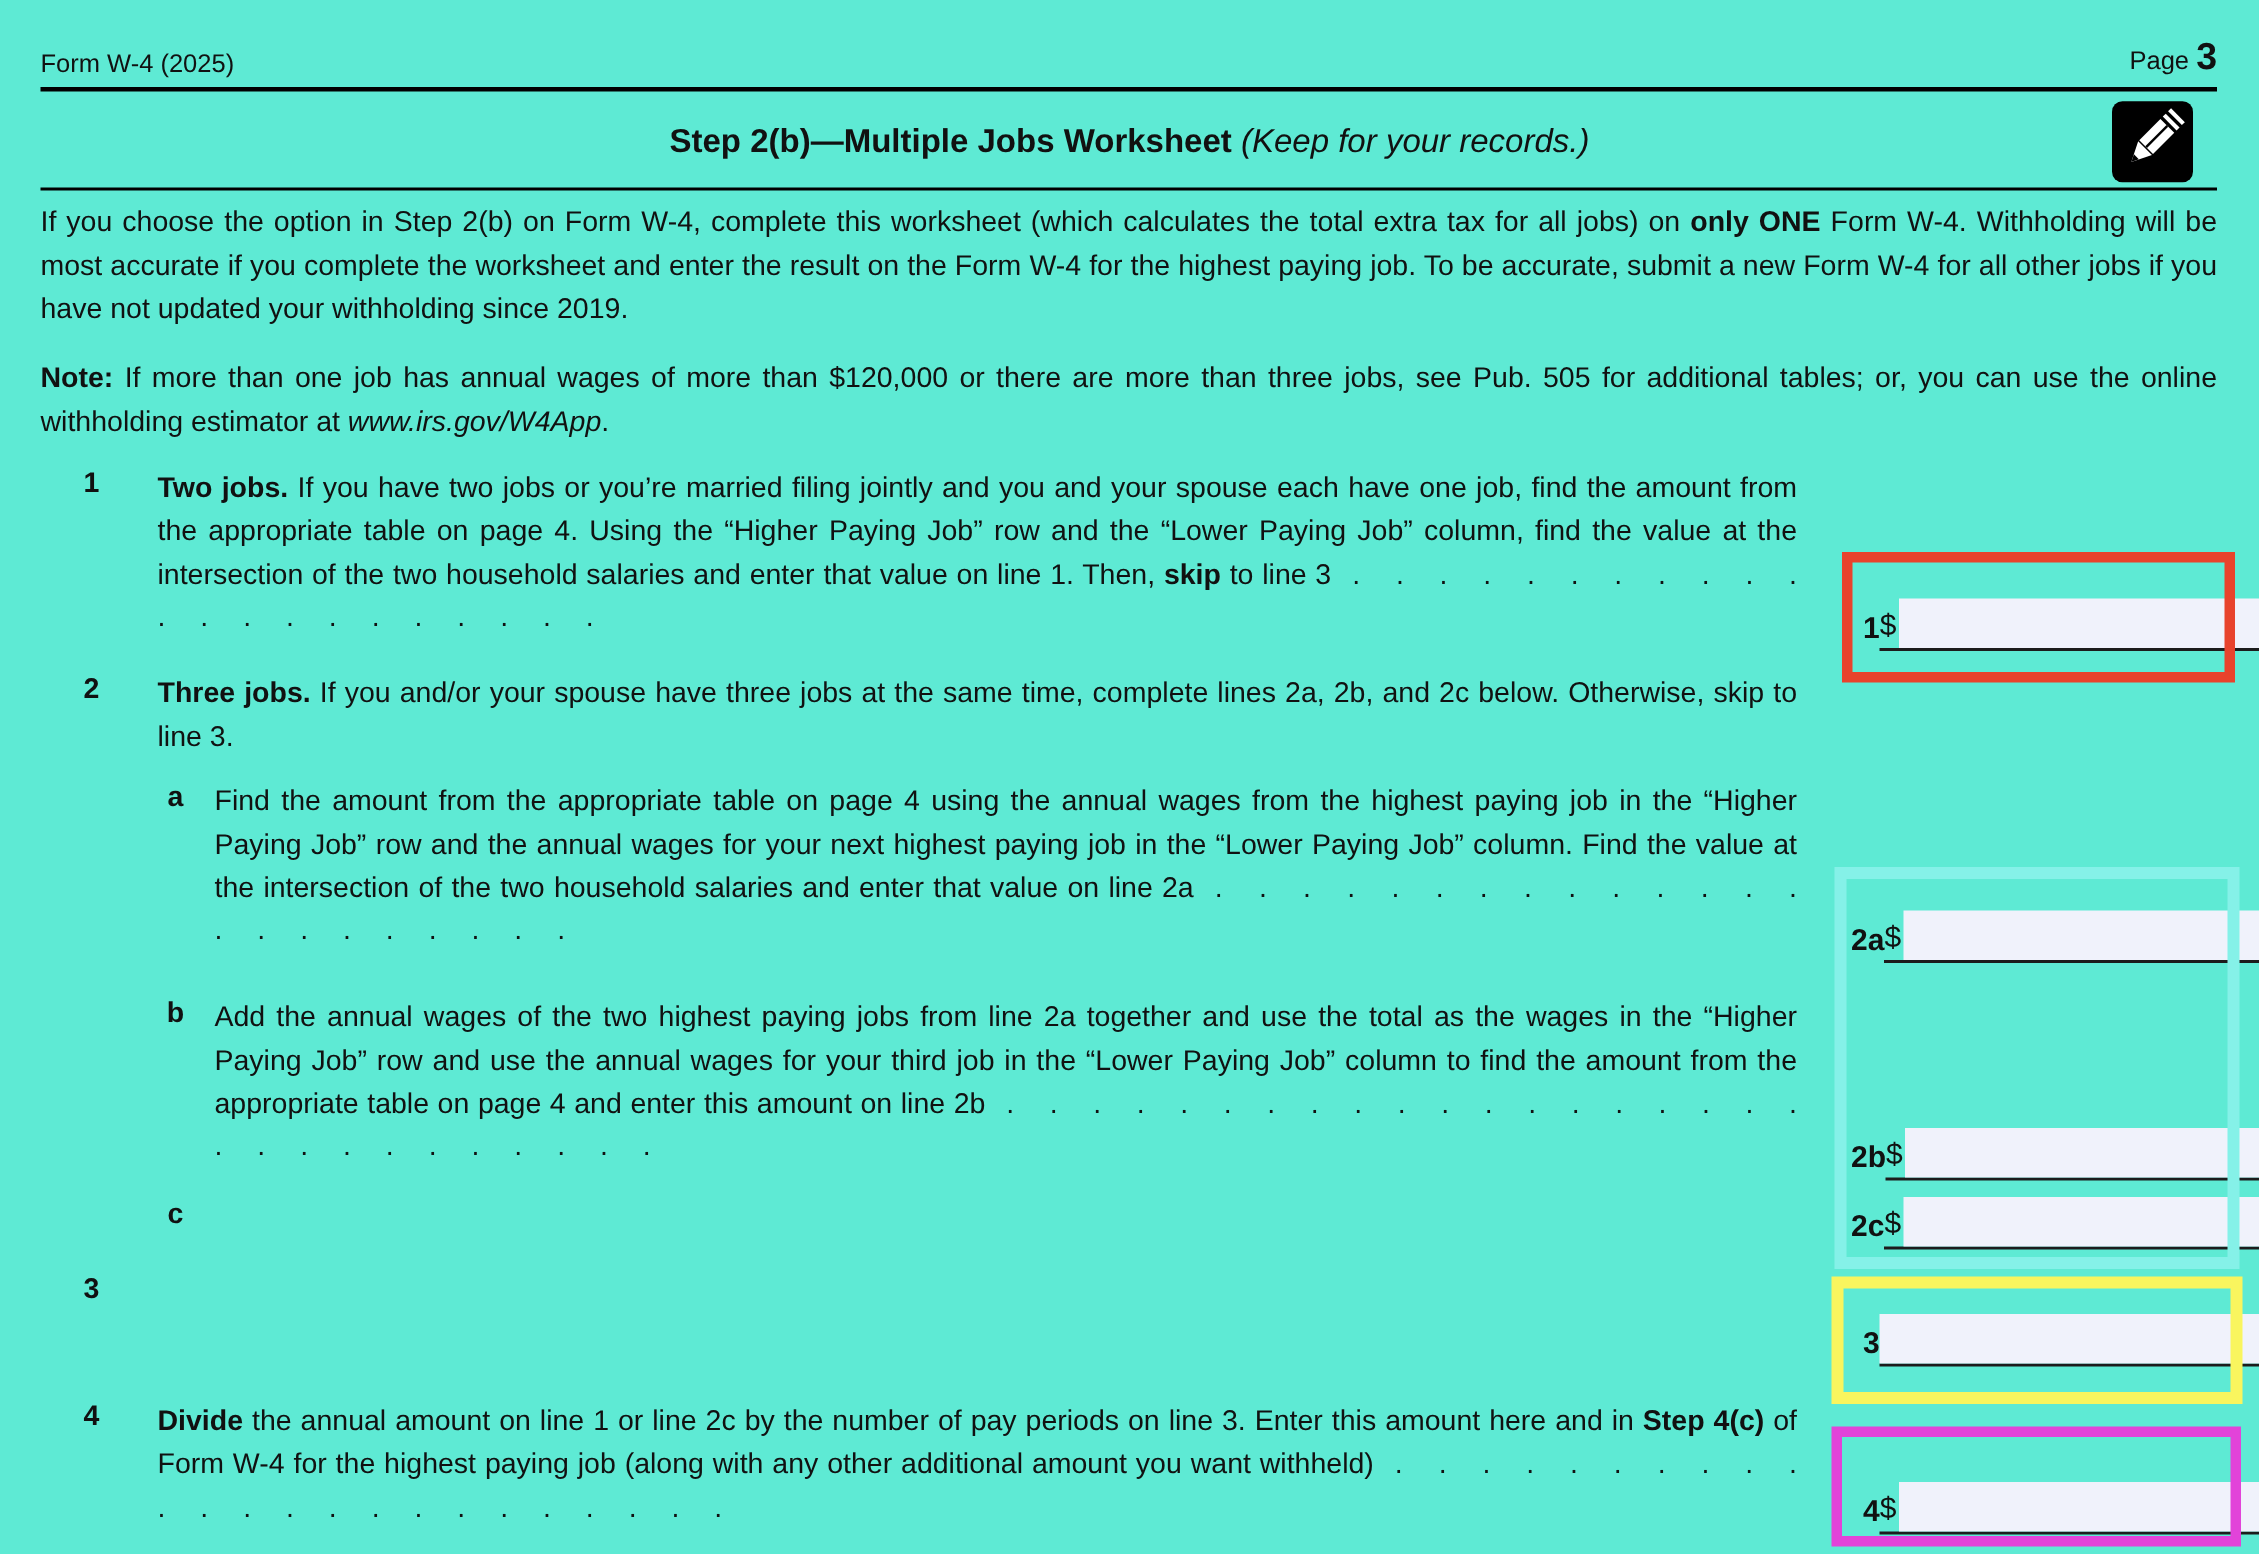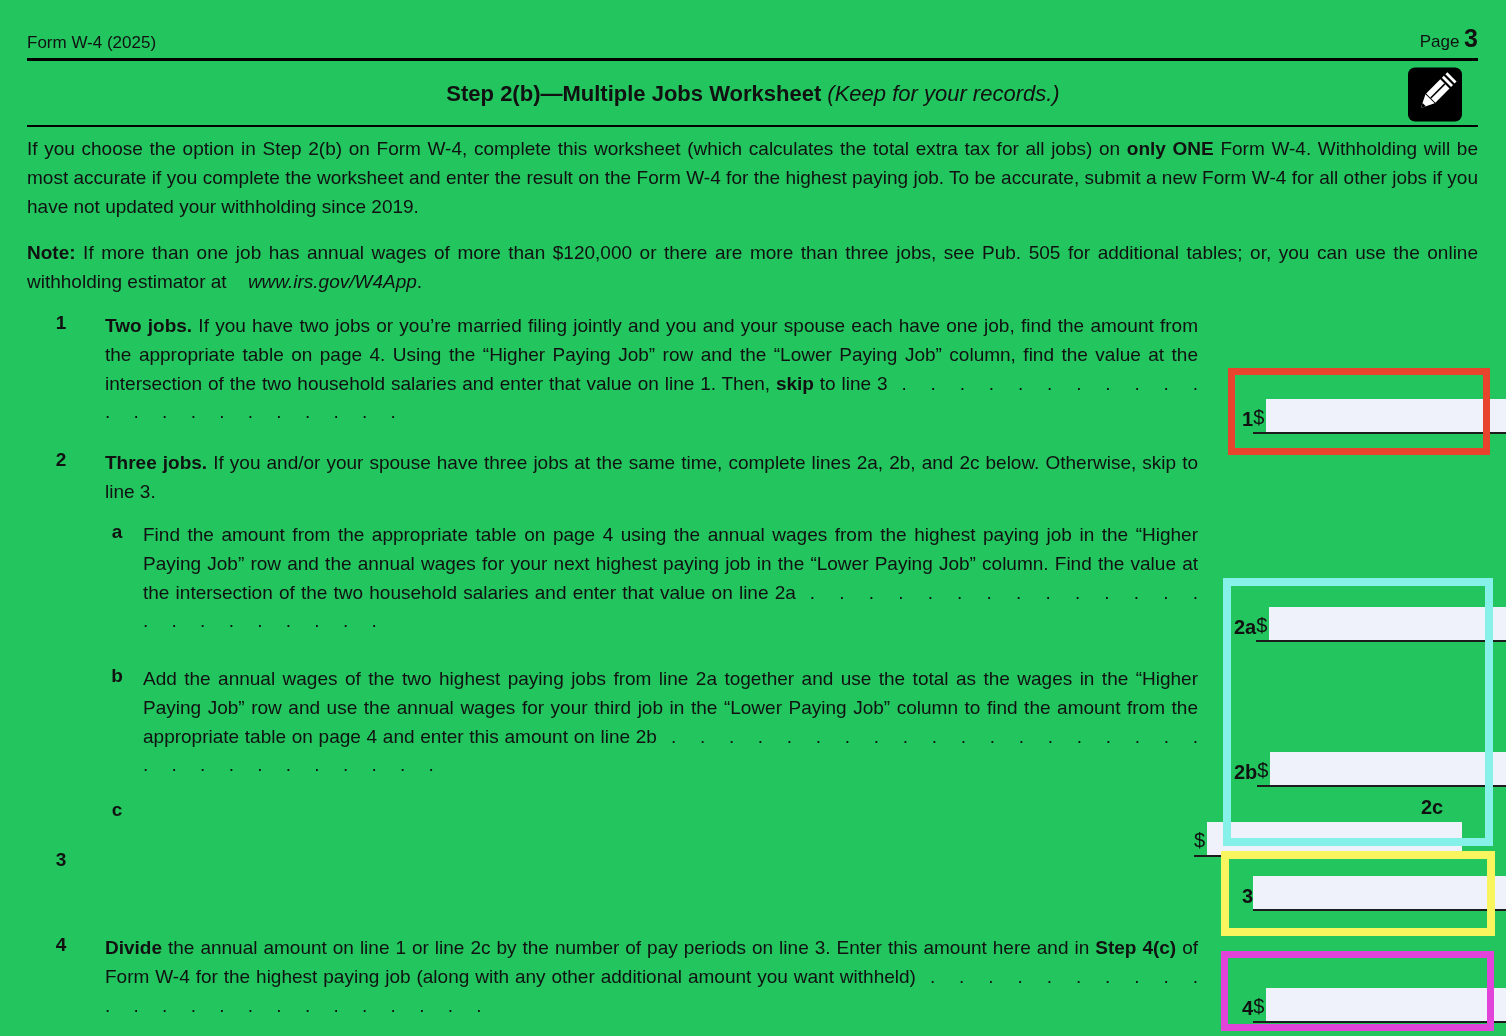--- a/index.html
+++ b/index.html
@@ -1,21 +1,21 @@
 <!DOCTYPE html>
 <html><head>
 <meta charset="utf-8">
 <style>
   * { margin: 0; padding: 0; box-sizing: border-box; }
   html, body { background: #fff; }
   #page {
     position: relative;
     width: 1506px;
     height: 1036px;
-    background: #22c55e;
+    background: #5eead4;
     font-family: "Liberation Sans", sans-serif;
     color: #111;
     overflow: hidden;
   }
   .abs { position: absolute; }
 
   
   .form-id { left: 27px; top: 33px; font-size: 17px; }
   .page-label { right: 28px; top: 24px; font-size: 17px; }
   .page-label .pnum { font-size: 25px; font-weight: bold; }
@@ -28,21 +28,21 @@
 
   
   .para {
     left: 27px; width: 1451px;
     font-size: 19px; line-height: 28.8px;
     text-align: justify;
   }
   .intro { top: 135px; }
   .note  { top: 239px; }
   b { font-weight: bold; }
-  .it { font-style: italic; margin-left: 16px; }
+  .it { font-style: italic; }
 
   
   .item-num {
     position: absolute; left: 48px; width: 26px;
     font-size: 19px; font-weight: bold; text-align: center;
   }
   .item-letter {
     position: absolute; left: 104px; width: 26px;
     font-size: 19px; font-weight: bold; text-align: center;
   }
@@ -83,21 +83,21 @@
   
   .hl { position: absolute; pointer-events: none; background: transparent; }
   .hl-1 { left: 1228px; top: 368px; width: 262px; height: 87px;  border: 7px solid #e8432c; }
   .hl-2 { left: 1223px; top: 578px; width: 270px; height: 268px; border: 8px solid #85f1e8; }
   .hl-3 { left: 1221px; top: 851px; width: 274px; height: 85px;  border: 8px solid #f9f55e; }
   .hl-4 { left: 1221px; top: 951px; width: 273px; height: 80px;  border: 7px solid #e243d9; }
 
   .row-1  { left: 1242px; top: 397px; width: 220px; }
   .row-2a { left: 1234px; top: 605px; width: 228px; }
   .row-2b { left: 1234px; top: 750px; width: 228px; }
-  .row-2c { left: 1234px; top: 796px; width: 228px; flex-direction: column; }
+  .row-2c { left: 1234px; top: 796px; width: 228px; }
   .row-3  { left: 1242px; top: 874px; width: 220px; }
   .row-4  { left: 1242px; top: 986px; width: 220px; }
 </style>
 </head>
 <body>
 
 <div id="page">
 
   <div class="abs form-id">Form W-4 (2025)</div>
   <div class="abs page-label"><span>Page</span> <span class="pnum">3</span></div>

